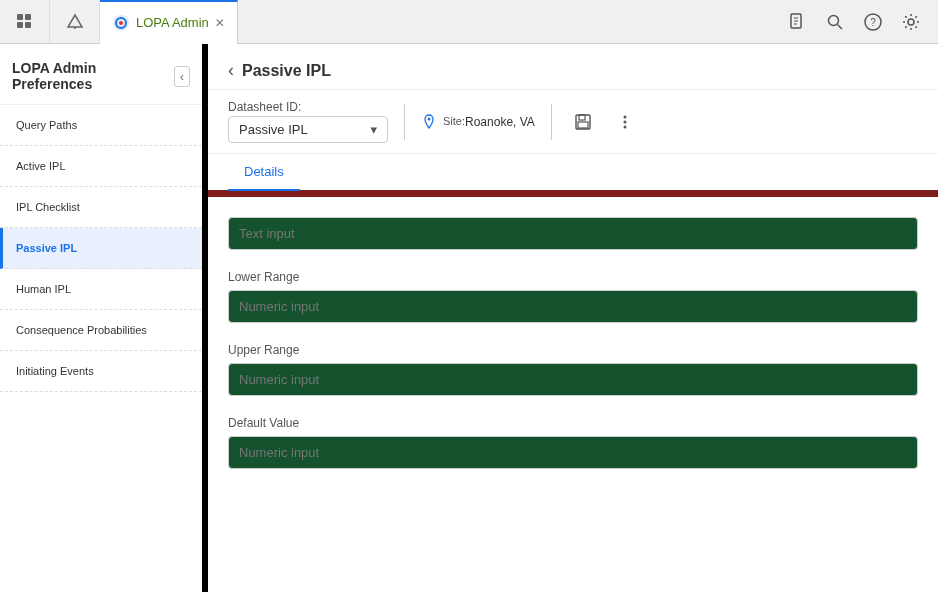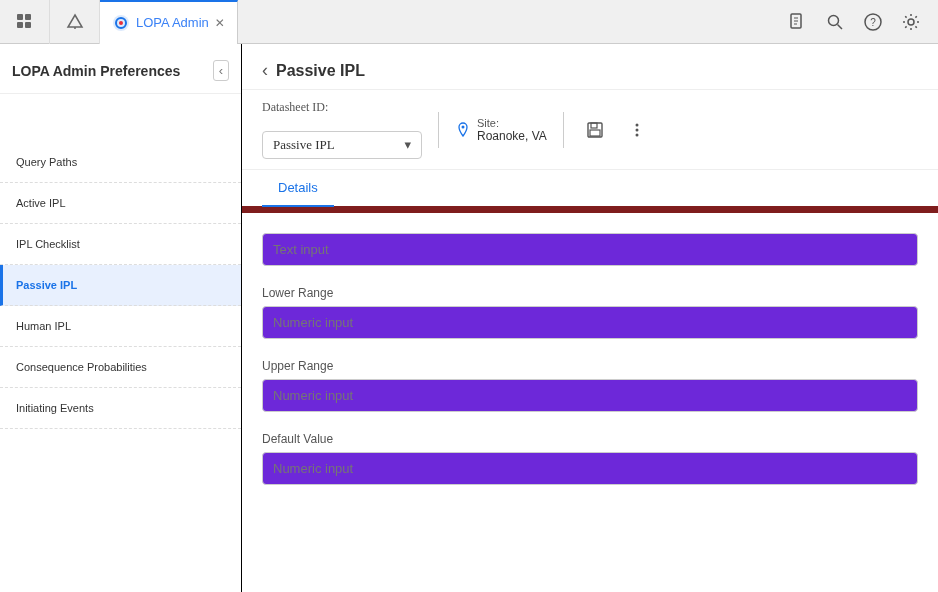--- a/index.html
+++ b/index.html
@@ -12,40 +12,39 @@
     }
     .tab-icon-btn {
       width: 50px; height: 44px; display: flex; align-items: center; justify-content: center;
       cursor: pointer; border-right: 1px solid #ddd; color: #555;
     }
     .tab-item {
       display: flex; align-items: center; height: 44px; padding: 0 12px;
       background: #fff; border-right: 1px solid #ccc; border-top: 2px solid #1a73e8;
       cursor: pointer; gap: 6px; min-width: 130px;
     }
-    .tab-item .tab-label { font-size: 13px; color: #3b82f6; }
+    .tab-item .tab-label { font-size: 13px; color: #4d7c0f; }
     .tab-close { margin-left: auto; cursor: pointer; color: #777; font-size: 12px; }
     .tab-spacer { flex: 1; }
     .top-right-icons { display: flex; align-items: center; gap: 4px; padding-right: 10px; }
     .top-right-icons .icon-btn {
       width: 34px; height: 34px; display: flex; align-items: center; justify-content: center;
       cursor: pointer; color: #555; border-radius: 4px;
     }
 
     
     .main-layout {
       display: flex; flex: 1; overflow: hidden;
     }
 
     
     .sidebar {
-      width: 242px; flex-shrink: 0; background: #fff;
-      border-right: 1px solid #000000; display: flex; flex-direction: column;
+      width: 208px; flex-shrink: 0; background: #fff;
+      border-right: 6px solid #000000; display: flex; flex-direction: column;
       overflow-y: auto;
-      gap: 48px;
     }
     .sidebar-header {
       display: flex; align-items: center; justify-content: space-between;
       padding: 16px 12px 12px 12px; border-bottom: 1px solid #eee;
     }
     .sidebar-title { font-size: 14px; font-weight: 600; color: #333; }
     .sidebar-collapse-btn { cursor: pointer; color: #777; border: 1px solid #ccc; border-radius: 3px; padding: 2px 5px; }
     .sidebar-nav { display: flex; flex-direction: column; }
     .nav-item {
       padding: 14px 16px; border-bottom: 1px dashed #ddd; cursor: pointer;
@@ -97,21 +96,21 @@
 
     
     .form-area {
       flex: 1; overflow-y: auto; padding: 20px 20px;
     }
     .form-group { margin-bottom: 20px; }
     .form-label { font-size: 12px; color: #555; margin-bottom: 6px; display: block; }
     .form-input {
       width: 100%; border: 1px solid #ccc; border-radius: 4px; padding: 8px 10px;
       font-size: 13px; color: #aaa; outline: none;
-      background: #6d28d9;
+      background: #14532d;
     }
   </style>
 </head>
 <body>
 
 <div class="tab-bar">
   <div class="tab-icon-btn">
     <svg width="18" height="18" viewBox="0 0 18 18" fill="none">
       <rect x="1" y="1" width="6" height="6" rx="1" fill="#666"></rect>
       <rect x="9" y="1" width="6" height="6" rx="1" fill="#666"></rect>
@@ -198,34 +197,34 @@
   </div>
 
   <div class="content-area">
 
     <div class="content-header">
       <span class="back-btn" style="font-size:18px;color:#555;">‹</span>
       <span class="page-title">Passive IPL</span>
     </div>
 
     <div class="content-toolbar">
-      <div style="display:flex;flex-direction:column;gap:16px;font-family:Liberation Serif, serif;">
+      <div style="display:flex;flex-direction:column;gap:2px;">
         <span class="datasheet-label">Datasheet ID:</span>
         <div class="datasheet-dropdown">
           <span class="dd-label">Passive IPL</span>
           <span class="dd-arrow">▾</span>
         </div>
       </div>
       <div class="toolbar-divider"></div>
       <div class="toolbar-site">
         <svg width="16" height="16" viewBox="0 0 16 16">
           <path d="M8 1C5.8 1 4 2.8 4 5c0 3.5 4 9 4 9s4-5.5 4-9c0-2.2-1.8-4-4-4z" fill="none" stroke="#1a73e8" stroke-width="1.3"></path>
           <circle cx="8" cy="5" r="1.5" fill="#1a73e8"></circle>
         </svg>
-        <div style="display:flex;flex-direction:column;">
+        <div style="display:flex;">
           <span class="site-label">Site:</span>
           <span class="site-name">Roanoke, VA</span>
         </div>
       </div>
       <div class="toolbar-divider"></div>
       <div class="toolbar-icon-btn">
         <svg width="18" height="18" viewBox="0 0 18 18">
           <rect x="2" y="2" width="14" height="14" rx="1" fill="none" stroke="#555" stroke-width="1.4"></rect>
           <rect x="5" y="2" width="6" height="5" fill="none" stroke="#555" stroke-width="1.2"></rect>
           <rect x="4" y="9" width="10" height="6" fill="none" stroke="#555" stroke-width="1.2"></rect>

